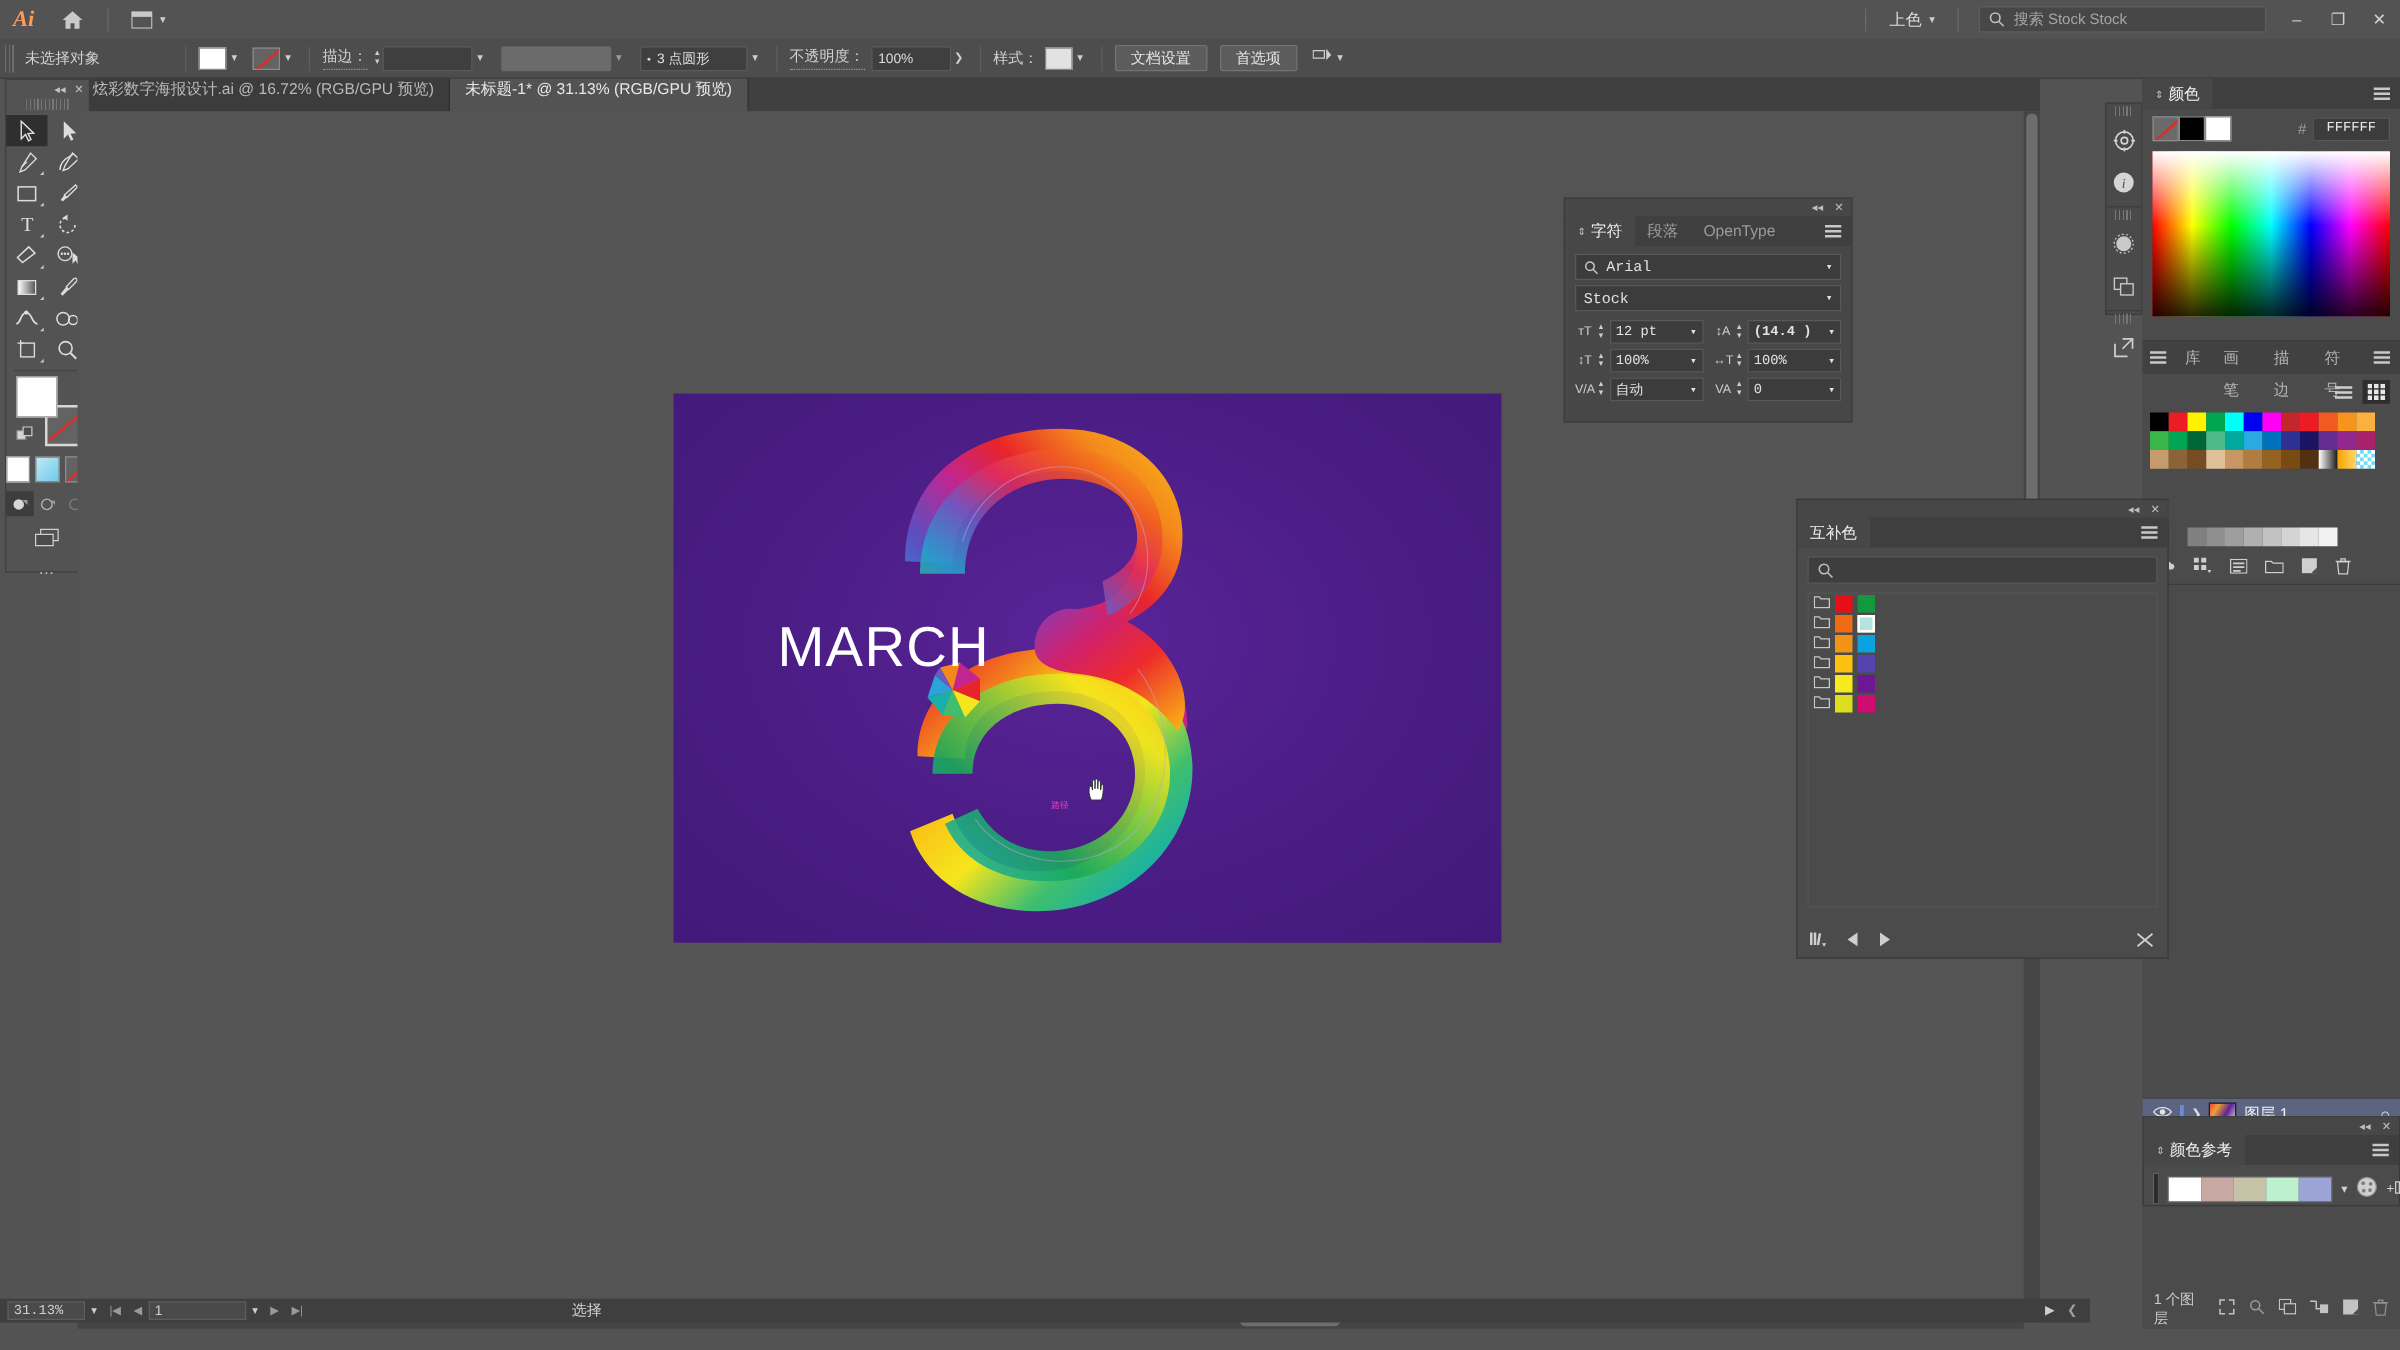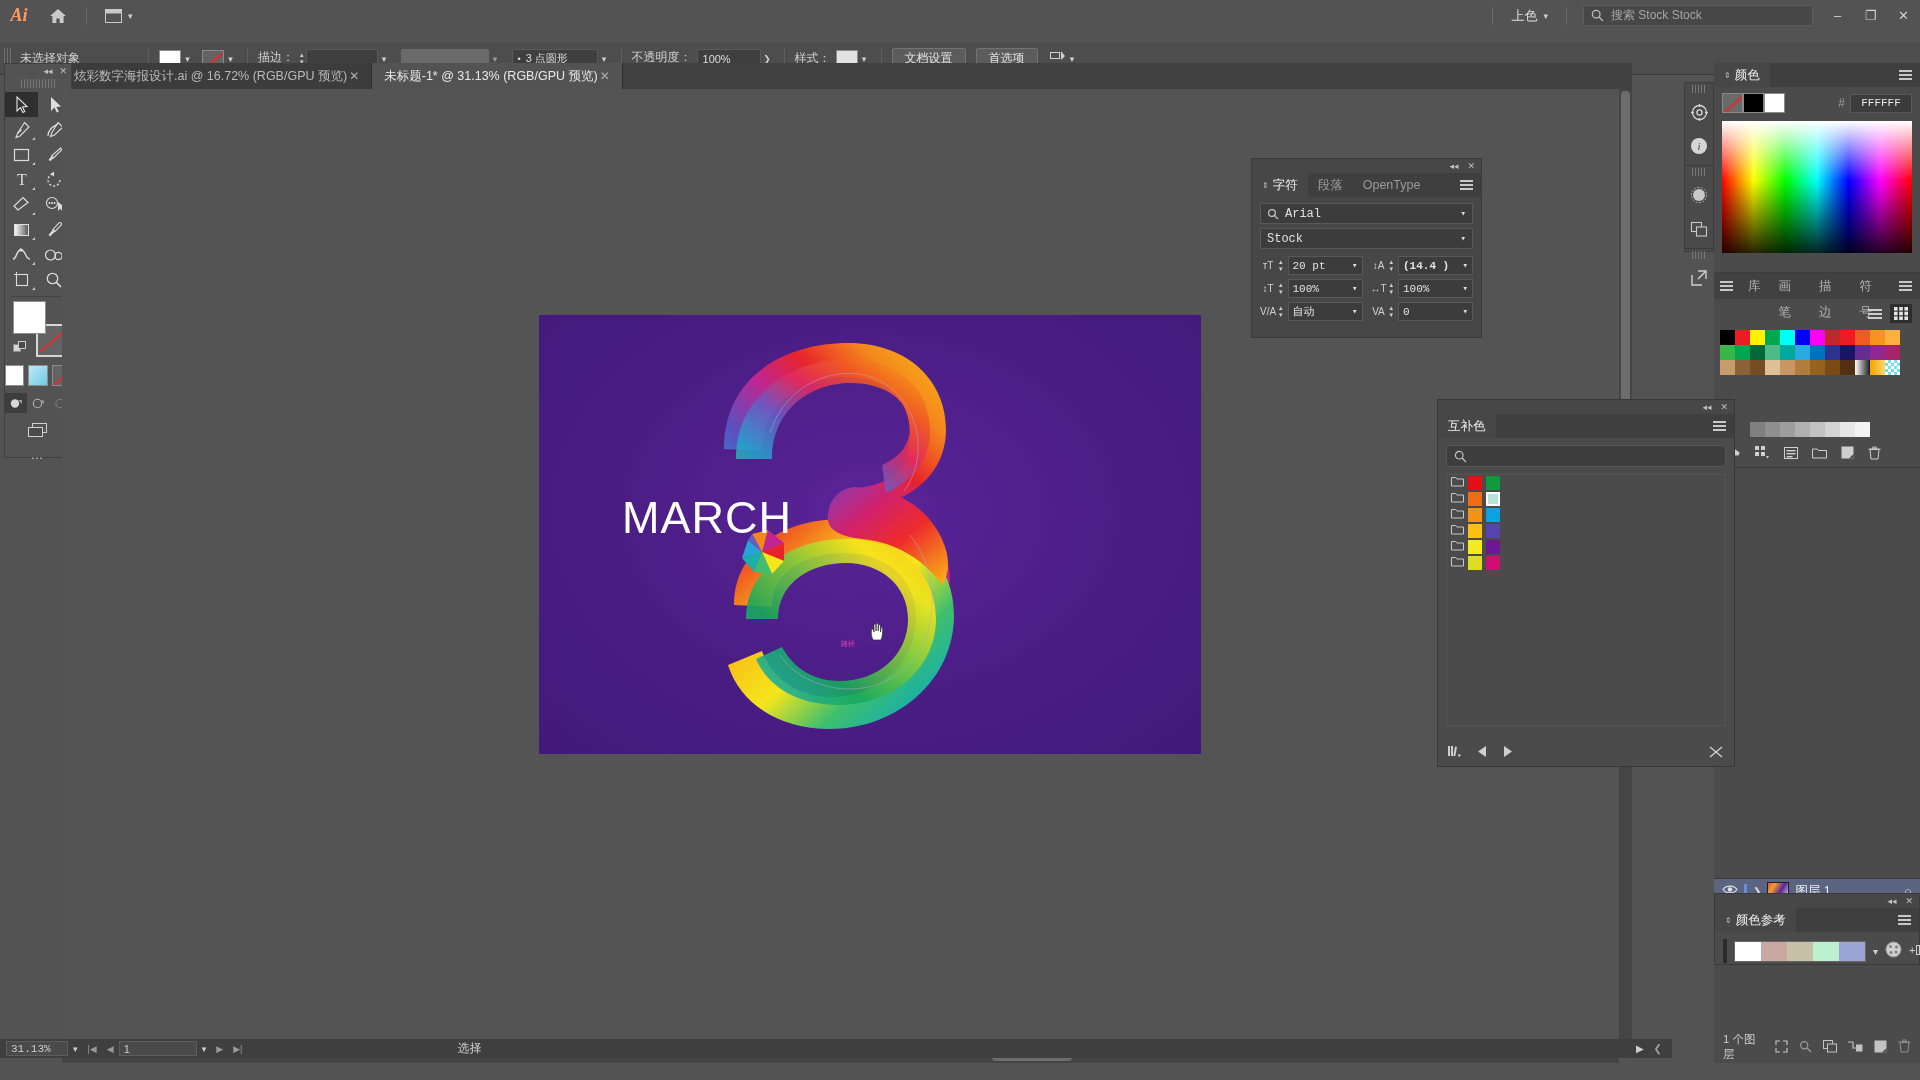--- a/index.html
+++ b/index.html
@@ -38,21 +38,21 @@
     width:230px; height:21px; background:#474747; border:1px solid #5e5e5e;
     border-radius:2px; padding:0 7px; margin:0 8px; color:#a5a5a5; font-size:12px;
   }
   .win-btns { display:flex; align-items:center; }
   .win-btn { width:33px; height:31px; display:flex; align-items:center; justify-content:center; color:#d0d0d0; font-size:13px; }
 
   
   .ctrlbar {
     position:absolute; left:0; top:31px; width:1920px; height:32px;
     background:#4d4d4d; border-bottom:1px solid #3a3a3a;
-    display:flex; align-items:center; padding-left:4px;margin-top:12px;
+    display:flex; align-items:center; padding-left:4px;
   }
   .grip { width:8px; height:22px; background:
      repeating-linear-gradient(to right,#6e6e6e 0 1px, transparent 1px 3px);
      margin-right:8px; }
   .ctrl-label { font-size:12px; color:#d0d0d0; white-space:nowrap; }
   .ctrl-sep { width:1px; height:20px; background:#5e5e5e; margin:0 10px; }
   .swatch-box { width:22px; height:18px; border:1px solid #8b8b8b; background:#fff; }
   .swatch-none {
     width:22px; height:18px; border:1px solid #8b8b8b; background:#636363;
     position:relative; overflow:hidden;
@@ -75,23 +75,23 @@
     height:21px; background:#5c5c5c; border:1px solid #737373; border-radius:2px;
     display:flex; align-items:center; padding:0 12px; font-size:12px; color:#e4e4e4;
   }
 
   
   .tabbar {
     position:absolute; left:62px; top:63px; width:1570px; height:26px;
     background:#404040; display:flex; align-items:flex-end;
   }
   .doctab {
-    height:26px; display:flex; align-items:center; gap:2px;
+    height:26px; display:flex; align-items:center; gap:14px;
     padding:0 12px; font-size:12.5px; color:#b9b9b9; background:#3c3c3c;
-    border-right:1px solid #2e2e2e; white-space:nowrap;
+    border-right:1px solid #2e2e2e; white-space:nowrap;flex-direction:column;
   }
   .doctab.active { background:#535353; color:#e8e8e8; }
   .doctab .x { font-size:12px; color:#b0b0b0; }
 
   
   .toolpanel {
     position:absolute; left:4px; top:63px; width:68px; height:395px;
     background:#535353; border:1px solid #3f3f3f;
   }
   .tp-head { height:14px; display:flex; align-items:center; justify-content:flex-end;
@@ -692,21 +692,21 @@
         </div>
       </div>
       <div class="cp-grid">
         <div class="cp-field">
           <span class="cp-ico">ᴛT</span>
           <span class="stepper">
               <i>▴</i>
               <i>▾</i>
             </span>
           <span class="cp-input">
-            <b style="font-weight:normal">20 pt</b>
+            <b style="font-weight:normal">12 pt</b>
               <b style="font-size:9px;font-weight:normal;">▾</b>
           </span>
         </div>
         <div class="cp-field">
           <span class="cp-ico">↕A</span>
           <span class="stepper">
               <i>▴</i>
               <i>▾</i>
             </span>
           <span class="cp-input">

